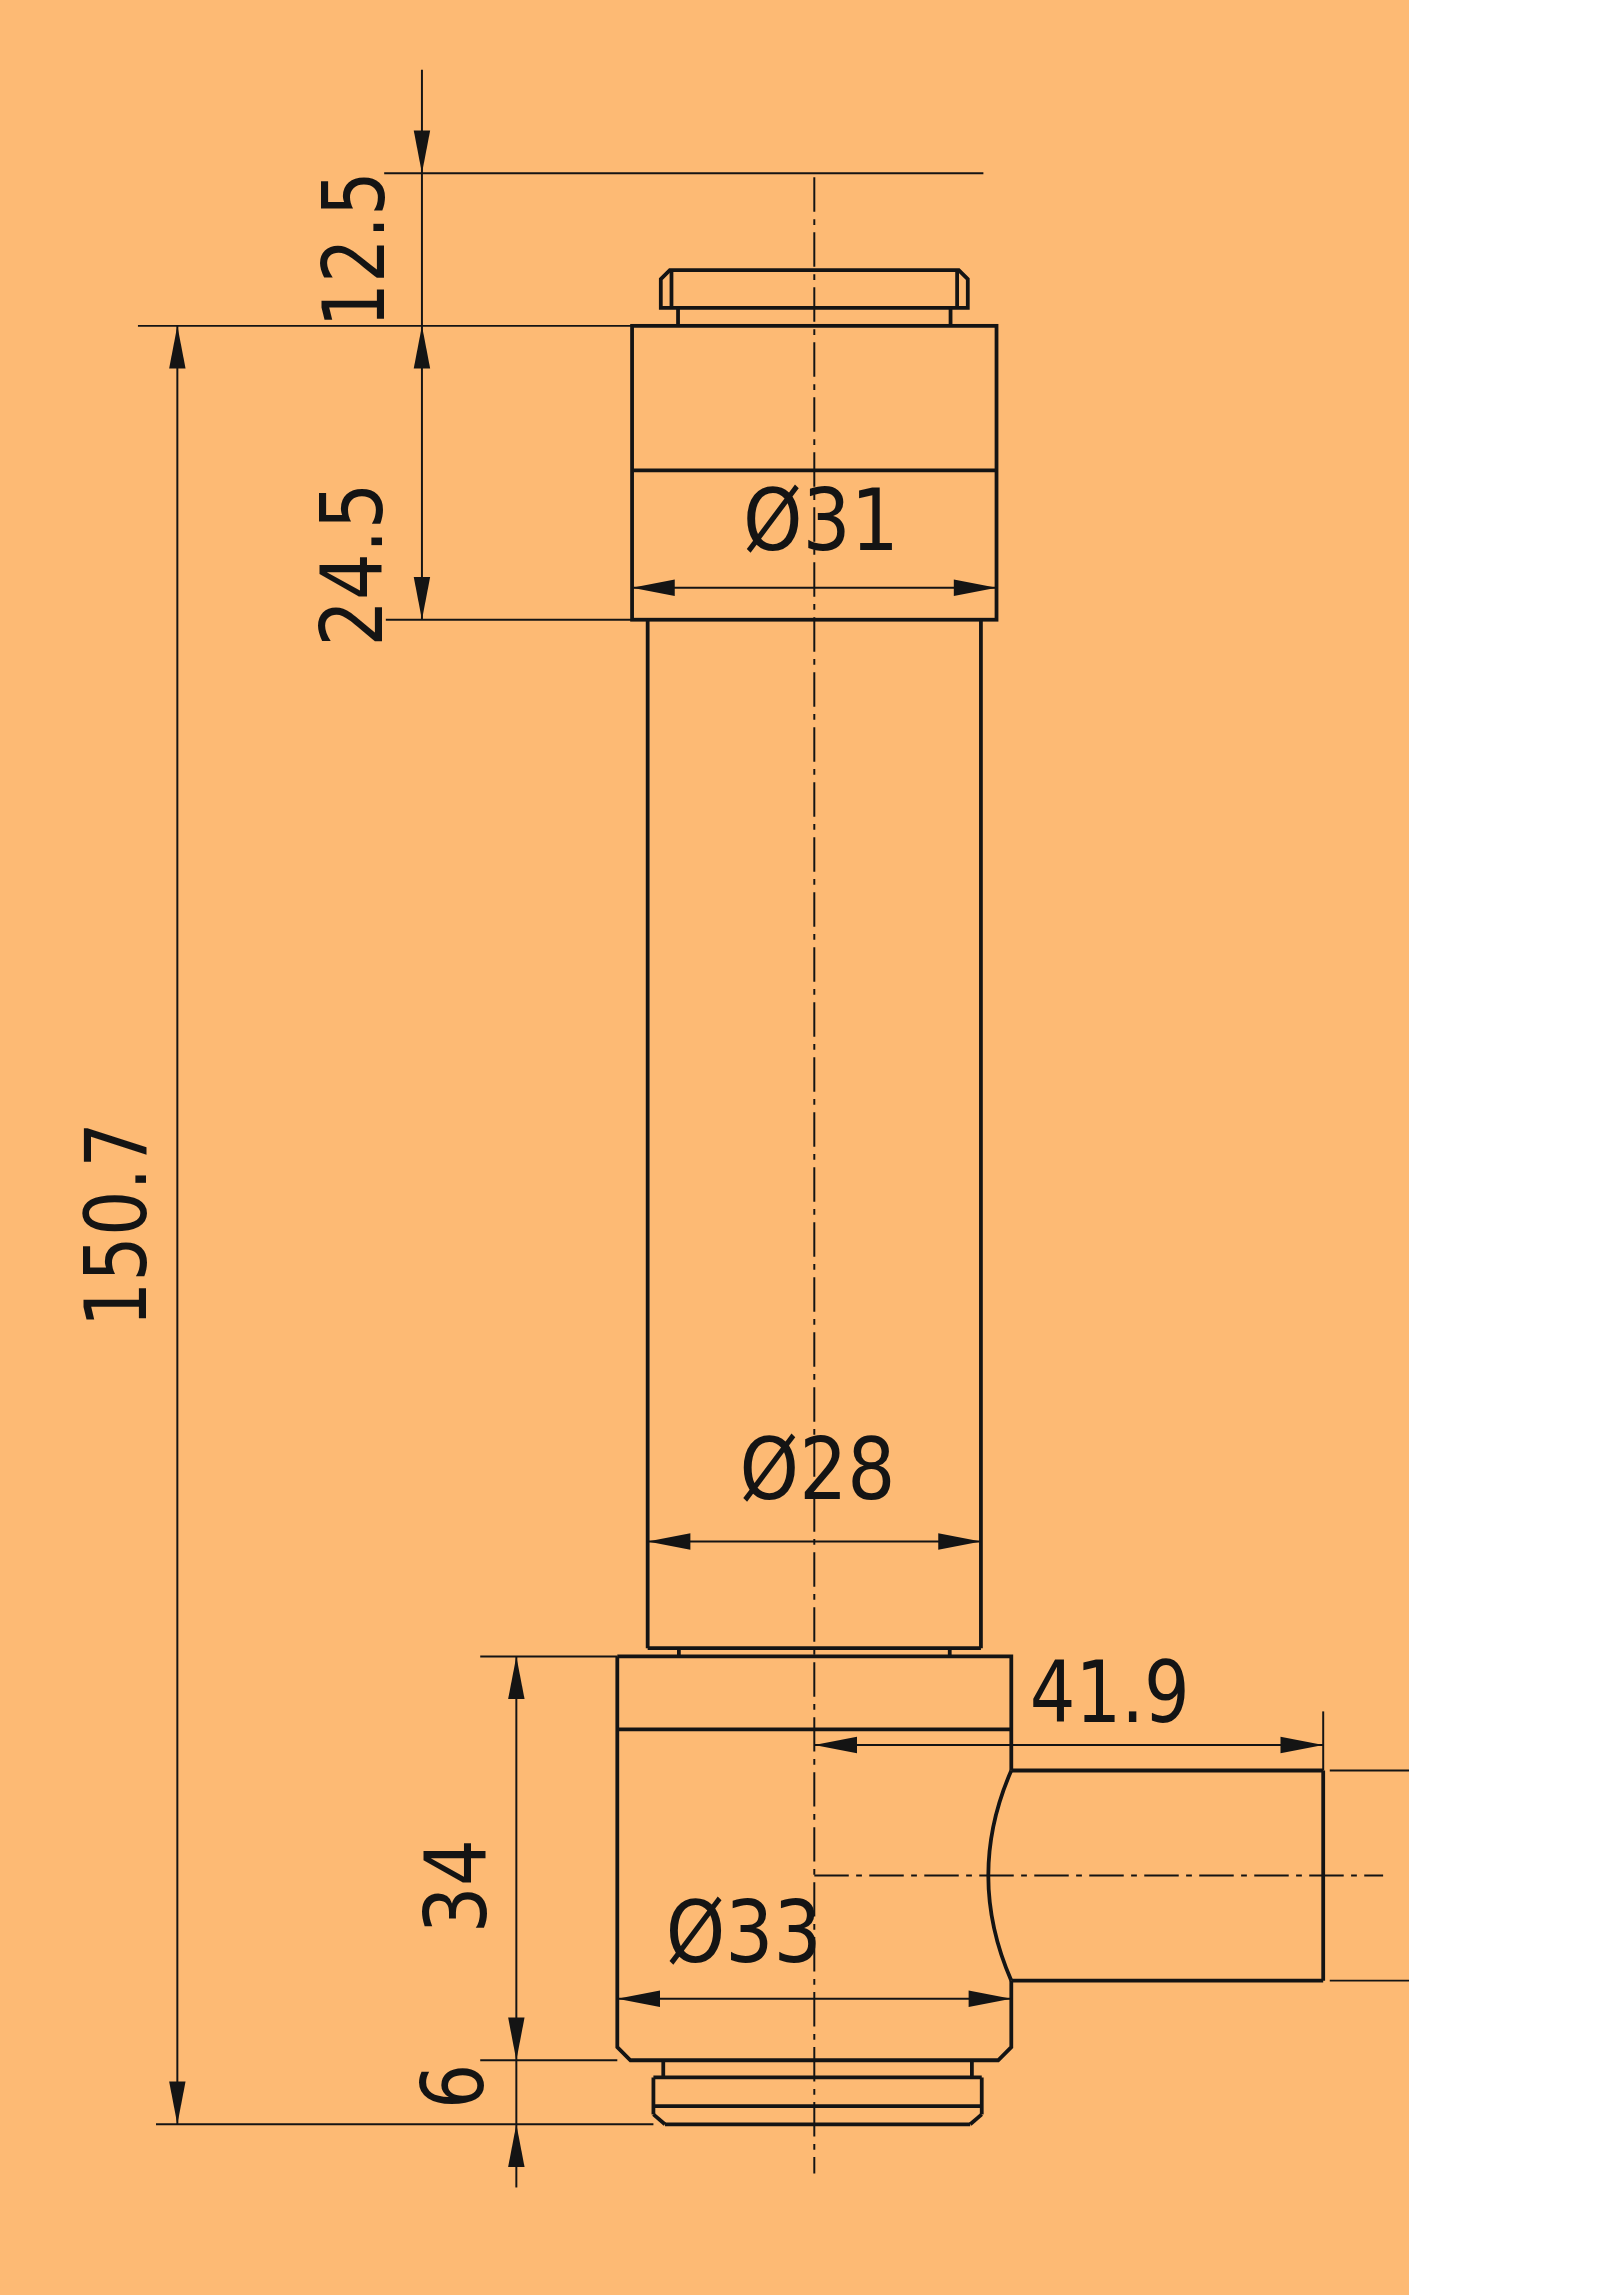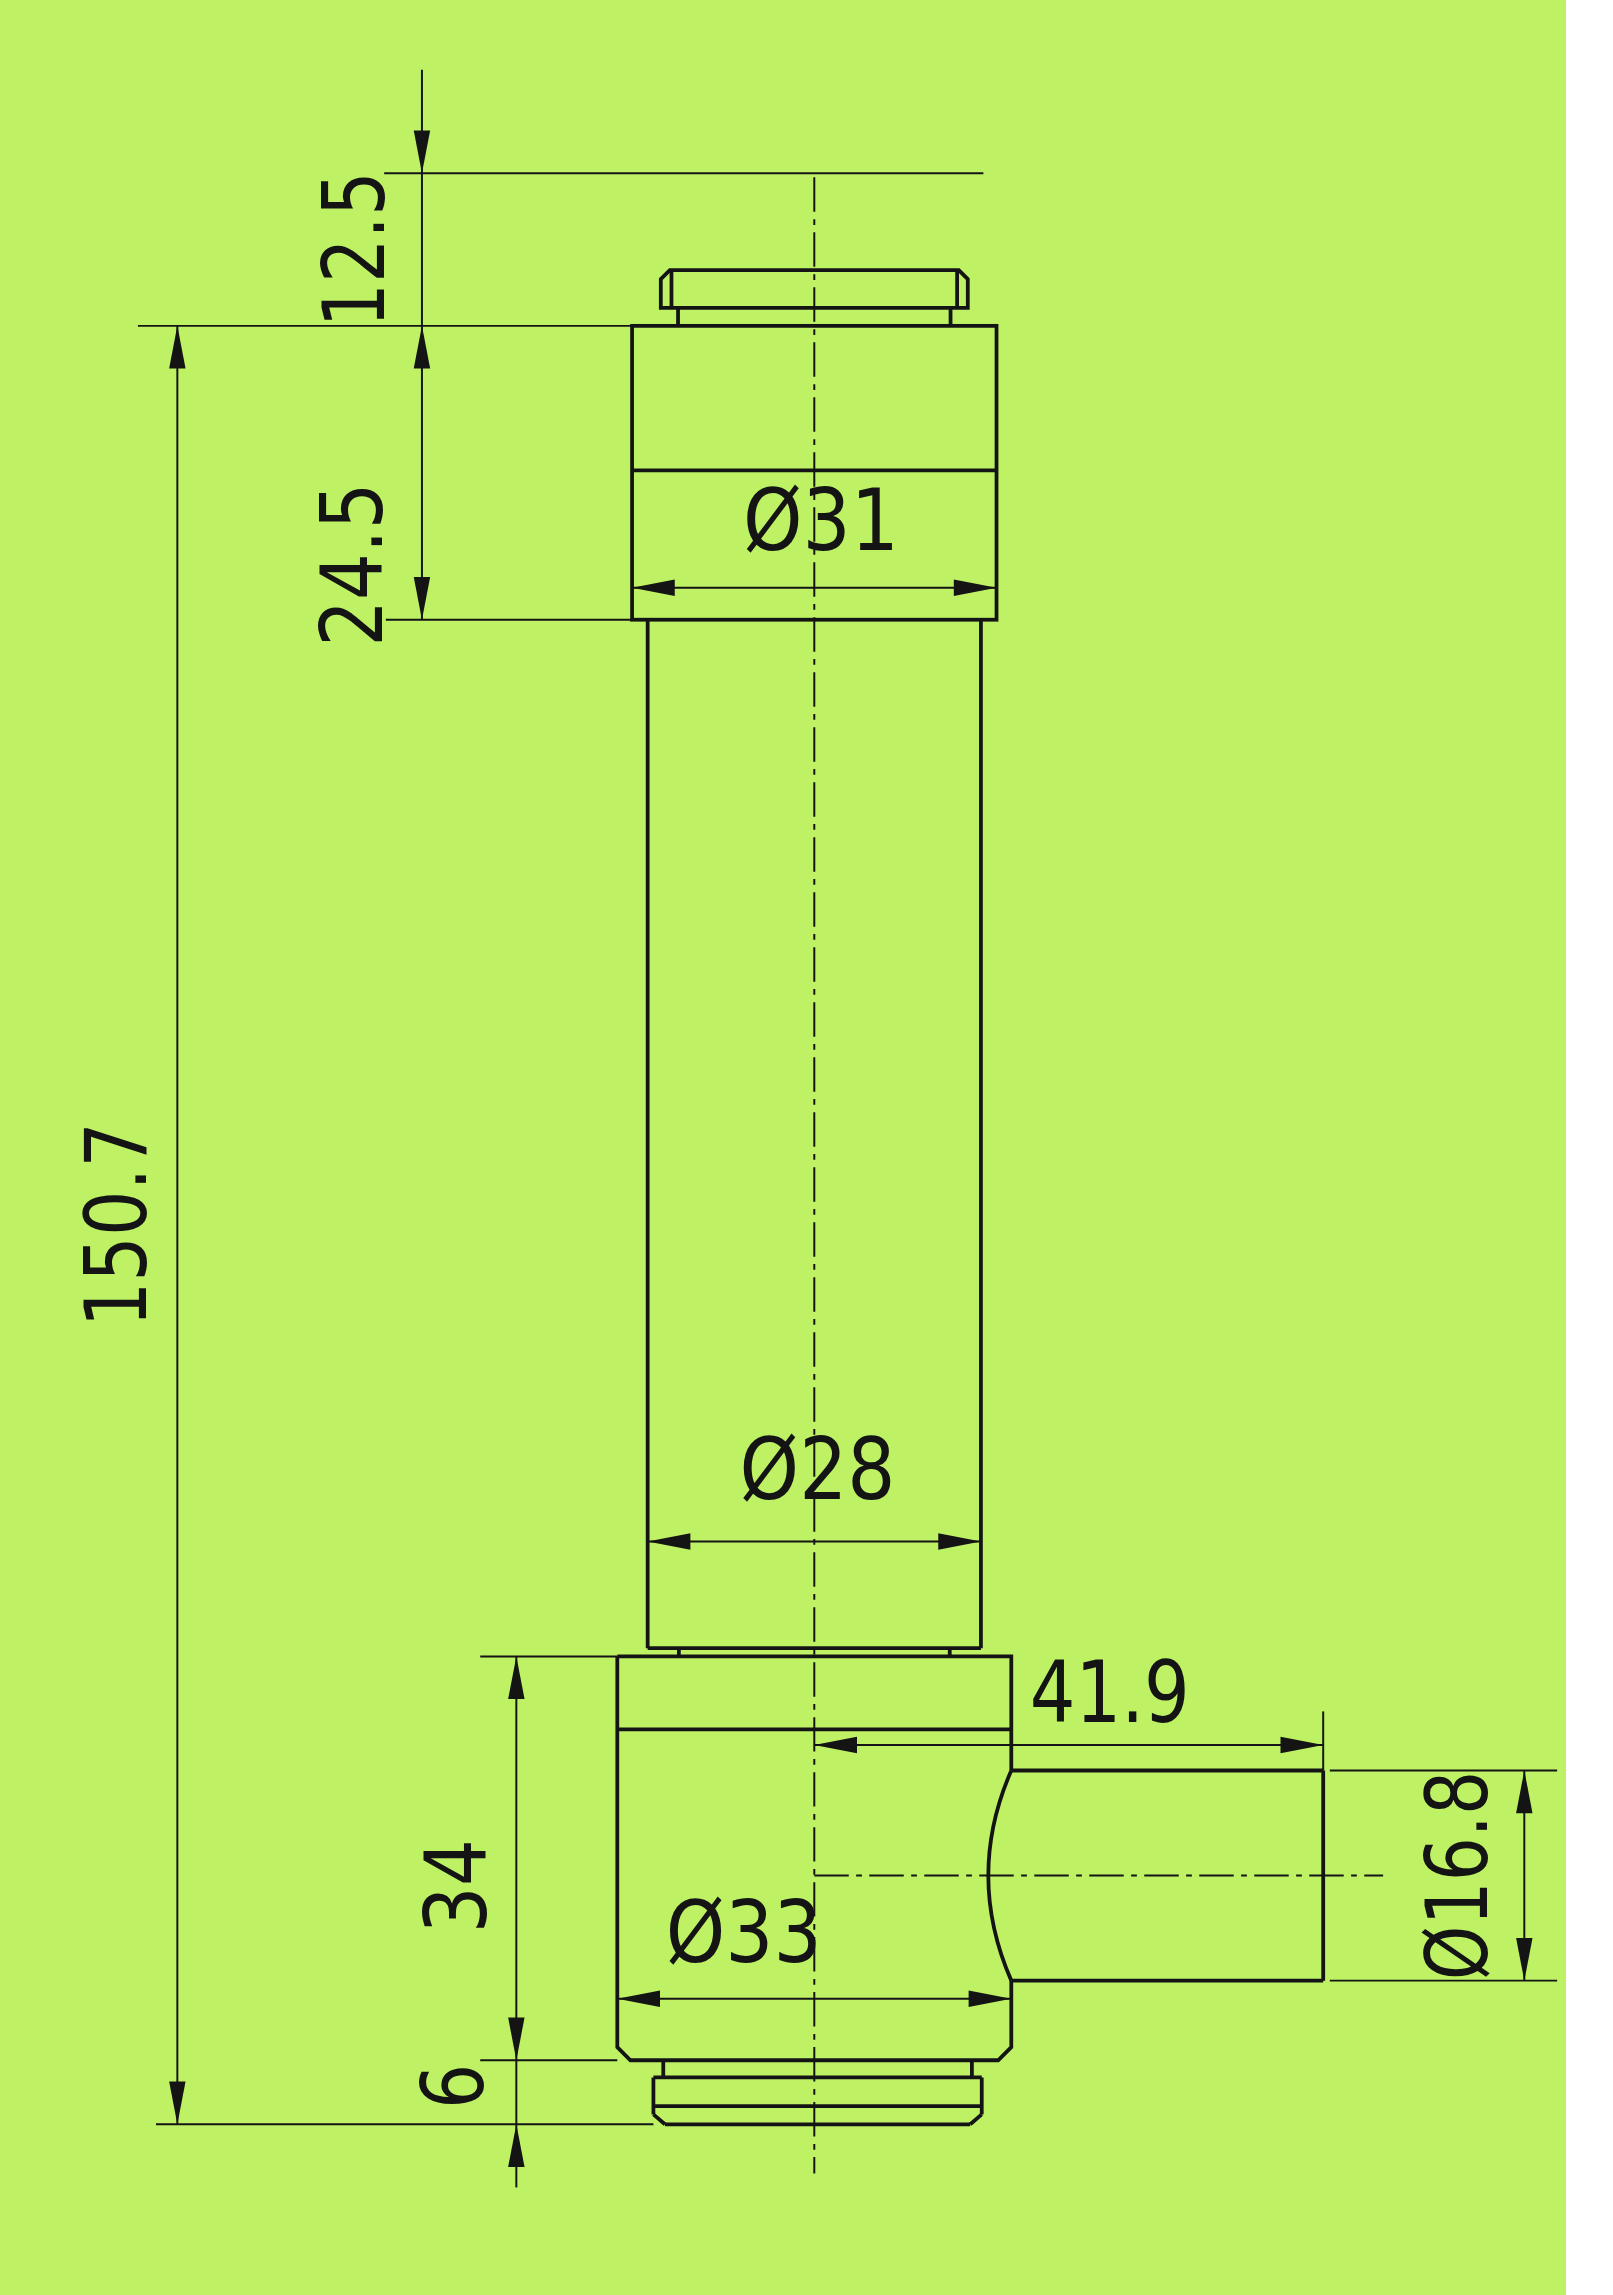--- a/index.html
+++ b/index.html
@@ -1,16 +1,16 @@
 <!DOCTYPE html>
 <html style="font-size:13px"><head>
 <meta charset="utf-8">
 <style>
   html,body{margin:0;padding:0;background:#ffffff;}
-  .page{width:1566px;height:2295px;background:#bef264;position:relative;overflow:hidden;}
+  .page{width:1409px;height:2295px;background:#fdba74;position:relative;overflow:hidden;}
   svg{display:block;}
   
   .outline{stroke:#141414;stroke-width:4.6;fill:none;stroke-linejoin:miter;}
   .thin{stroke:#141414;stroke-width:2.4;fill:none;}
   .cline{stroke:#141414;stroke-width:2.4;fill:none;stroke-dasharray:42 9 7 9;}
   .arrow{fill:#141414;stroke:none;}
   text.dim{font-family:"DejaVu Sans","Liberation Sans",sans-serif;
            font-size:104px;fill:#141414;font-weight:400;}
 </style>
 </head>

